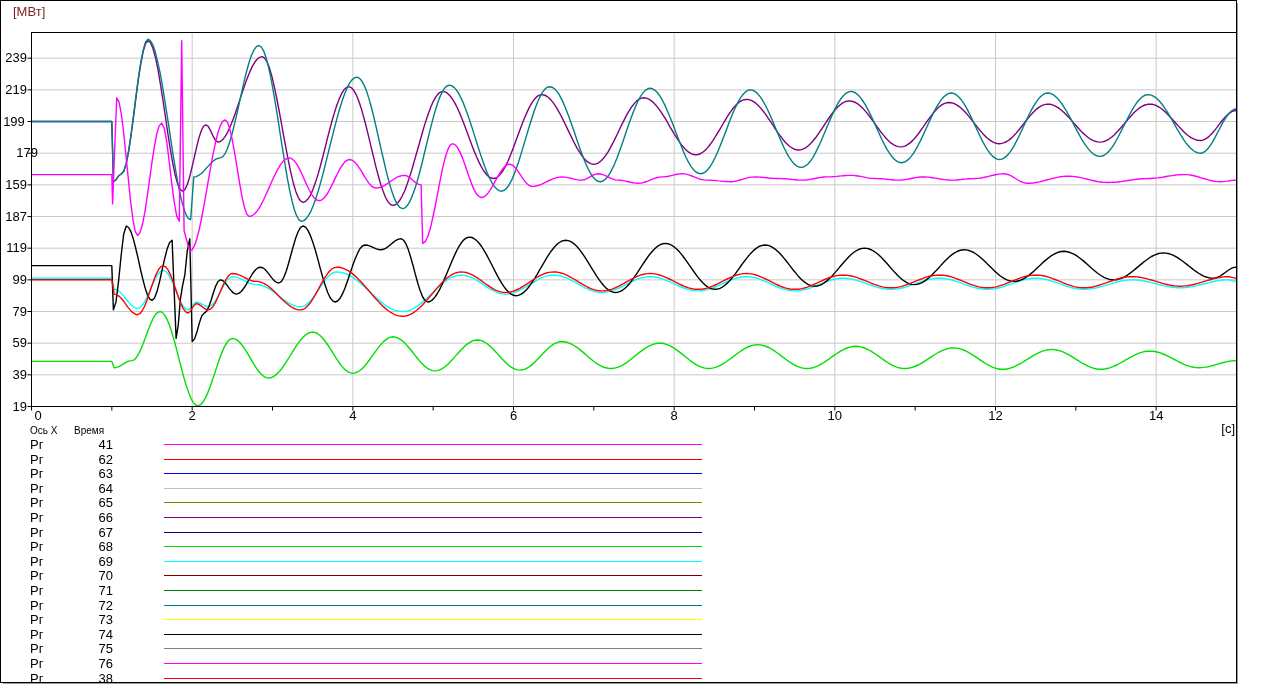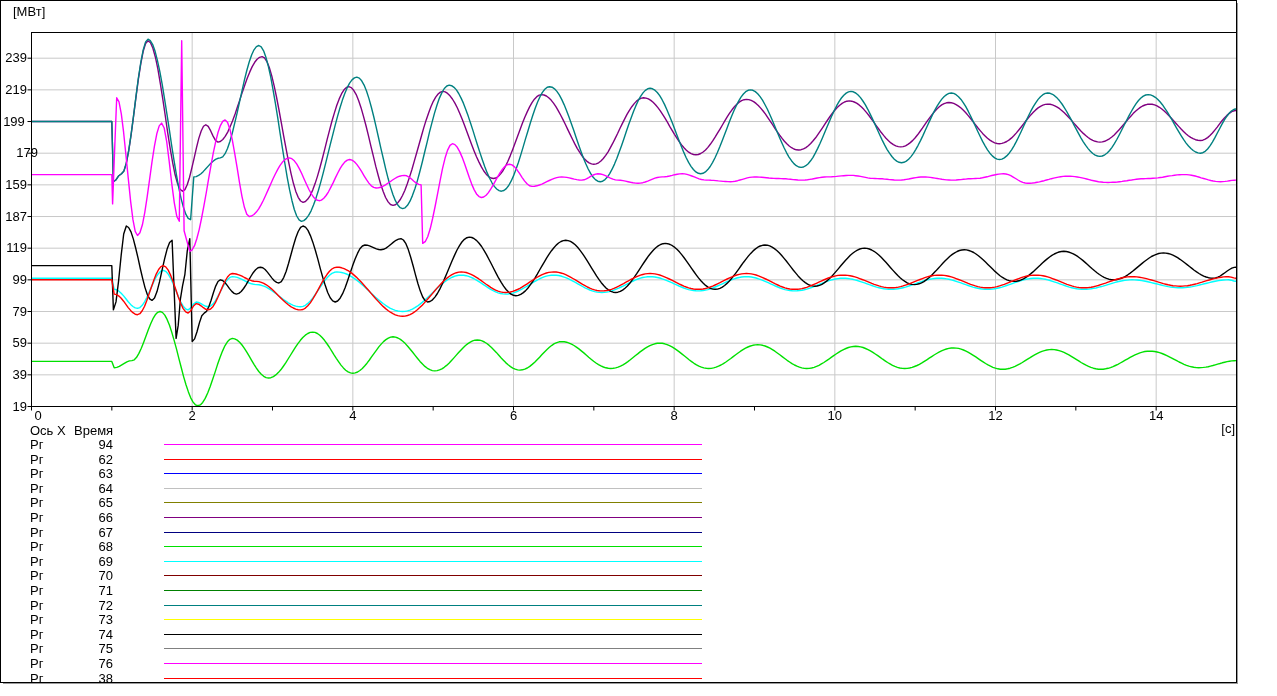--- a/index.html
+++ b/index.html
@@ -1,25 +1,25 @@
 <!DOCTYPE html>
 <html><head>
 <meta charset="utf-8">
 <style>
   html,body{margin:0;padding:0;background:#ffffff;}
   body{width:1277px;height:696px;position:relative;font-family:"Liberation Sans",sans-serif;
        -webkit-font-smoothing:none;}
   .window{position:absolute;left:0;top:0;width:1235px;height:681px;background:#ffffff;
           border:1px solid #000;box-shadow:2px 2px 0 -1px #9a9a9a;}
-  .unit-label{position:absolute;left:12px;top:3px;font-size:13px;color:#000000;}
+  .unit-label{position:absolute;left:12px;top:3px;font-size:13px;color:#7f1d1d;}
   svg.plot{position:absolute;left:0;top:0;}
   .ylab{position:absolute;left:0;width:26px;text-align:right;font-size:13px;color:#000;height:14px;line-height:14px;}
   .xlab{position:absolute;width:30px;text-align:center;font-size:13px;color:#000;top:408px;height:14px;line-height:14px;}
   .xunit{position:absolute;left:1194px;top:420px;width:40px;text-align:right;font-size:13px;color:#000;}
-  .axisrow{position:absolute;top:423px;font-size:13px;color:#000;height:14px;line-height:14px;text-align:center;}
+  .axisrow{position:absolute;top:423px;font-size:10px;color:#000;height:14px;line-height:14px;text-align:center;}
   #axisname{left:29px;}
   #axisval{left:73px;}
   .lrow{position:absolute;left:0;width:100%;height:15px;font-size:13px;line-height:14px;color:#000;padding-left:40px;}
   .lrow .lname{position:absolute;left:29px;top:0;}
   .lrow .lnum{position:absolute;left:44px;top:0;width:68px;text-align:right;}
   .lrow .lline{position:absolute;left:163px;top:6px;width:538px;height:1px;}
 </style>
 </head>
 <body>
 
@@ -109,21 +109,21 @@
       <div class="xlab" style="left: 818.833px;">10</div>
       <div class="xlab" style="left: 979.5px;">12</div>
       <div class="xlab" style="left: 1140.17px;">14</div>
     </div>
   <div class="xunit">[c]</div>
   <div class="axisrow" id="axisname">Ось X</div>
   <div class="axisrow" id="axisval">Время</div>
   <div id="legend">
       <div class="lrow" style="top: 437px;">
         <span class="lname">Рг</span>
-        <span class="lnum">94</span>
+        <span class="lnum">41</span>
         <span class="lline" style="background: rgb(255, 0, 255);"></span>
       </div>
       <div class="lrow" style="top: 451.6px;">
         <span class="lname">Рг</span>
         <span class="lnum">62</span>
         <span class="lline" style="background: rgb(255, 0, 0);"></span>
       </div>
       <div class="lrow" style="top: 466.2px;">
         <span class="lname">Рг</span>
         <span class="lnum">63</span>

